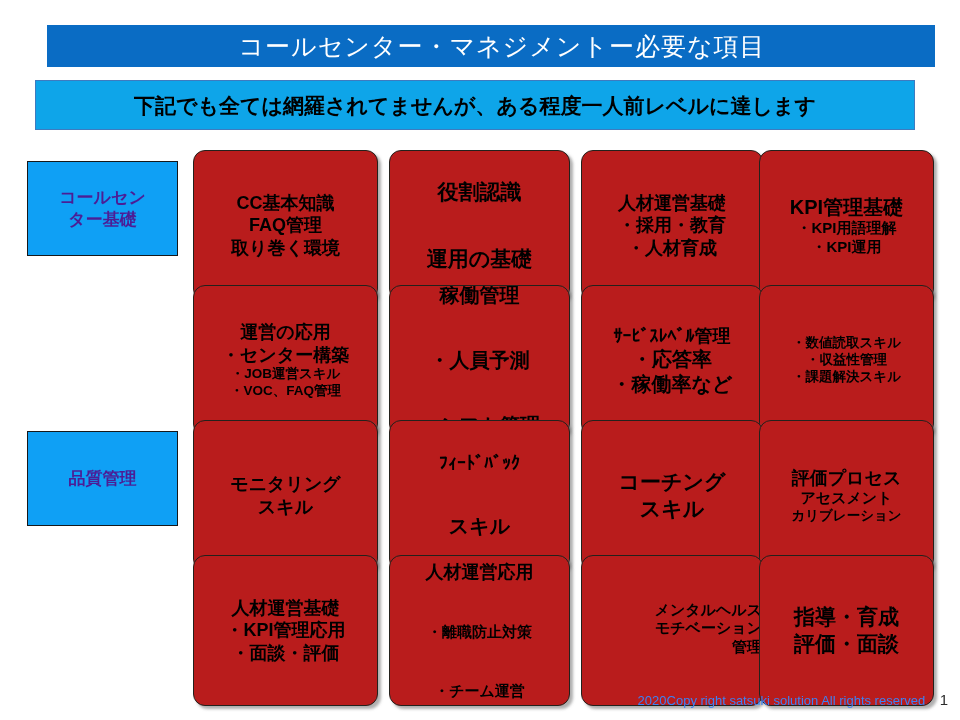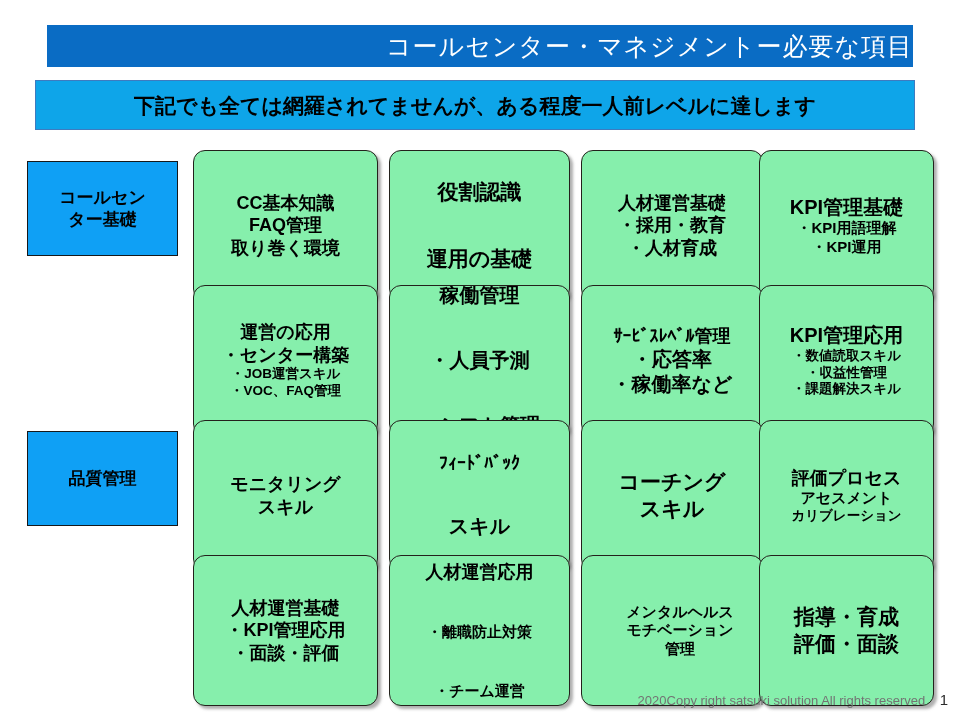--- a/index.html
+++ b/index.html
@@ -26,21 +26,22 @@
   
   .title-bar {
     position: absolute;
     left: 47px;
     top: 25px;
     width: 866px;
     height: 42px;
     background: #0A6CC4;
     display: flex;
     align-items: center;
-    justify-content: flex-end;
+    justify-content: center;
+    padding-left: 22px;
   }
   .title-bar .title-text {
     color: #ffffff;
     font-size: 25px;
     letter-spacing: 1px;
     white-space: nowrap;
     line-height: 1;
   }
 
   
@@ -86,50 +87,51 @@
     top: 11px;
     background: #0FA0F5;
     border: 1px solid #16181A;
     box-sizing: border-box;
     display: flex;
     align-items: center;
     justify-content: center;
     text-align: center;
   }
   .cat-box .cat-text {
-    color: #000000;
+    color: #4c1d95;
     font-size: 17px;
     font-weight: bold;
     line-height: 1.28;
     padding: 0 4px;
   }
   .cat-box.narrow-text .cat-text {
     font-size: 15px;
     letter-spacing: -0.5px;
   }
 
   
   .card {
     position: absolute;
     top: 0;
     height: 151px;
-    background: #86efac;
+    background: #b91c1c;
     border: 1.4px solid #23211C;
     border-radius: 12px;
     box-sizing: border-box;
     box-shadow: 3px 3px 3px rgba(110,110,110,0.55);
     display: flex;
     flex-direction: column;
     align-items: center;
     justify-content: center;
     overflow: hidden;
   }
   .card.left-align {
-    align-items: center;
+    align-items: flex-end;
     padding-left: 16px;
+    font-family: Liberation Mono, monospace;
   }
   .card .line {
     line-height: 1.24;
     white-space: nowrap;
   }
   
   .fs-xl  { font-size: 21px; font-weight: bold; }
   .fs-lg  { font-size: 20px; font-weight: bold; }
   .fs-md  { font-size: 18px; font-weight: bold; }
   .fs-sm  { font-size: 15px; font-weight: bold; }
@@ -147,21 +149,21 @@
     left: 0;
     top: 691px;
     width: 960px;
     text-align: right;
     padding-right: 12px;
     box-sizing: border-box;
     white-space: nowrap;
   }
   .footer .copyright {
     font-size: 13px;
-    color: #737373;
+    color: #3b82f6;
   }
   .footer .page-number {
     font-size: 15px;
     color: #2b2b2b;
     margin-left: 10px;
   }
 </style>
 </head>
 <body>
 
@@ -211,21 +213,20 @@
           <div class="line fs-lg">稼働管理</div>
           <div class="line fs-lg">・人員予測</div>
           <div class="line fs-lg">・シフト管理</div>
         </div>
         <div class="card col3">
           <div class="line fs-md">ｻｰﾋﾞｽﾚﾍﾞﾙ管理</div>
           <div class="line fs-lg">・応答率</div>
           <div class="line fs-lg">・稼働率など</div>
         </div>
         <div class="card col4">
-          <div class="line fs-lg">KPI管理応用</div>
           <div class="line fs-xs">・数値読取スキル</div>
           <div class="line fs-xs">・収益性管理</div>
           <div class="line fs-xs">・課題解決スキル</div>
         </div>
       </div>
       <div class="grid-row">
         <div class="cat-box">
           <div class="cat-text">品質管理</div>
         </div>
         <div class="card col1">

